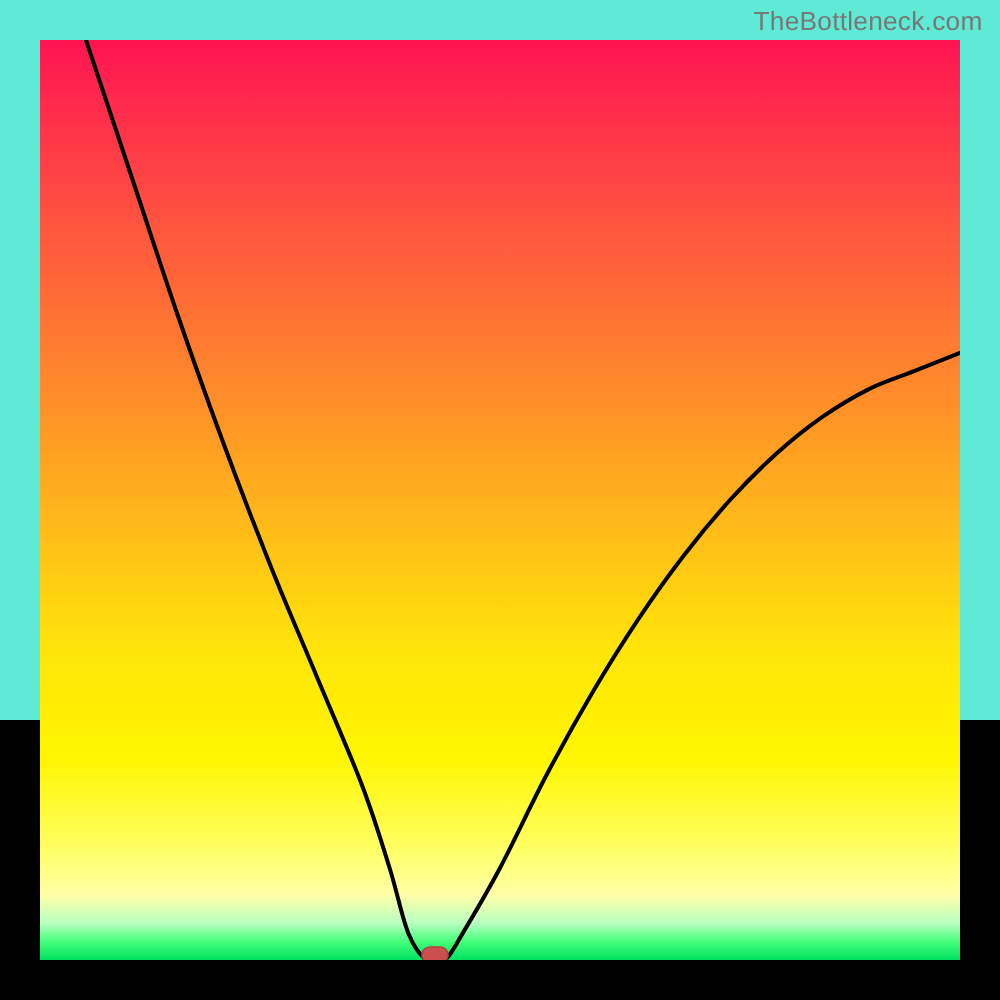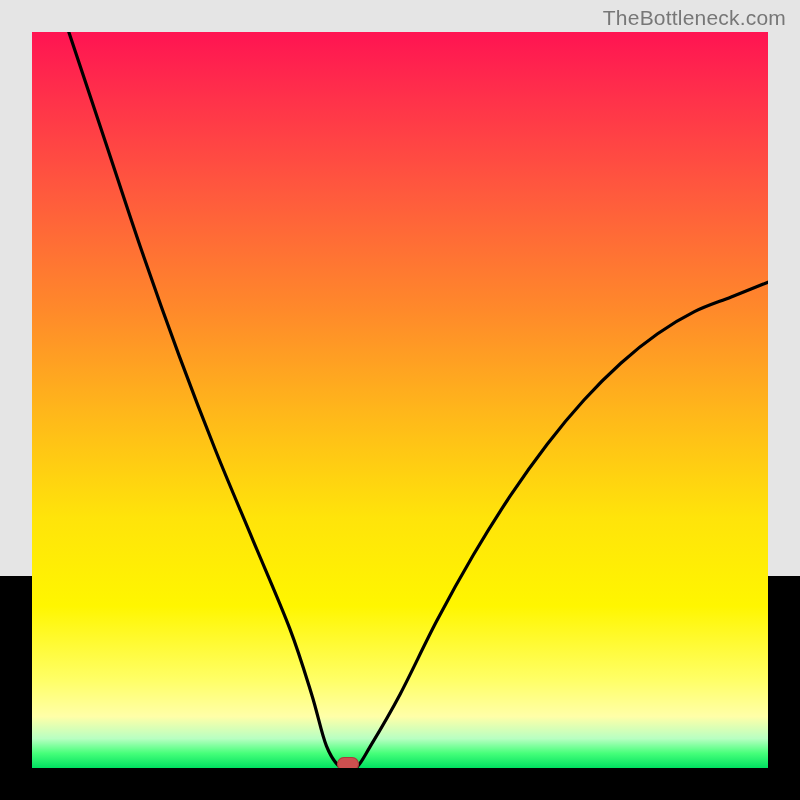--- a/index.html
+++ b/index.html
@@ -8,21 +8,21 @@
     width: 800px;
     height: 800px;
     overflow: hidden;
     background: #000;
     font-family: Arial, Helvetica, sans-serif;
   }
   .frame {
     position: relative;
     width: 800px;
     height: 576px;
-    background: #e5e5e5;
+    background: #5eead4;
   }
   .plot-area {
     position: absolute;
     left: 32px;
     top: 32px;
     width: 736px;
     height: 736px;
     overflow: hidden;
   }
   

